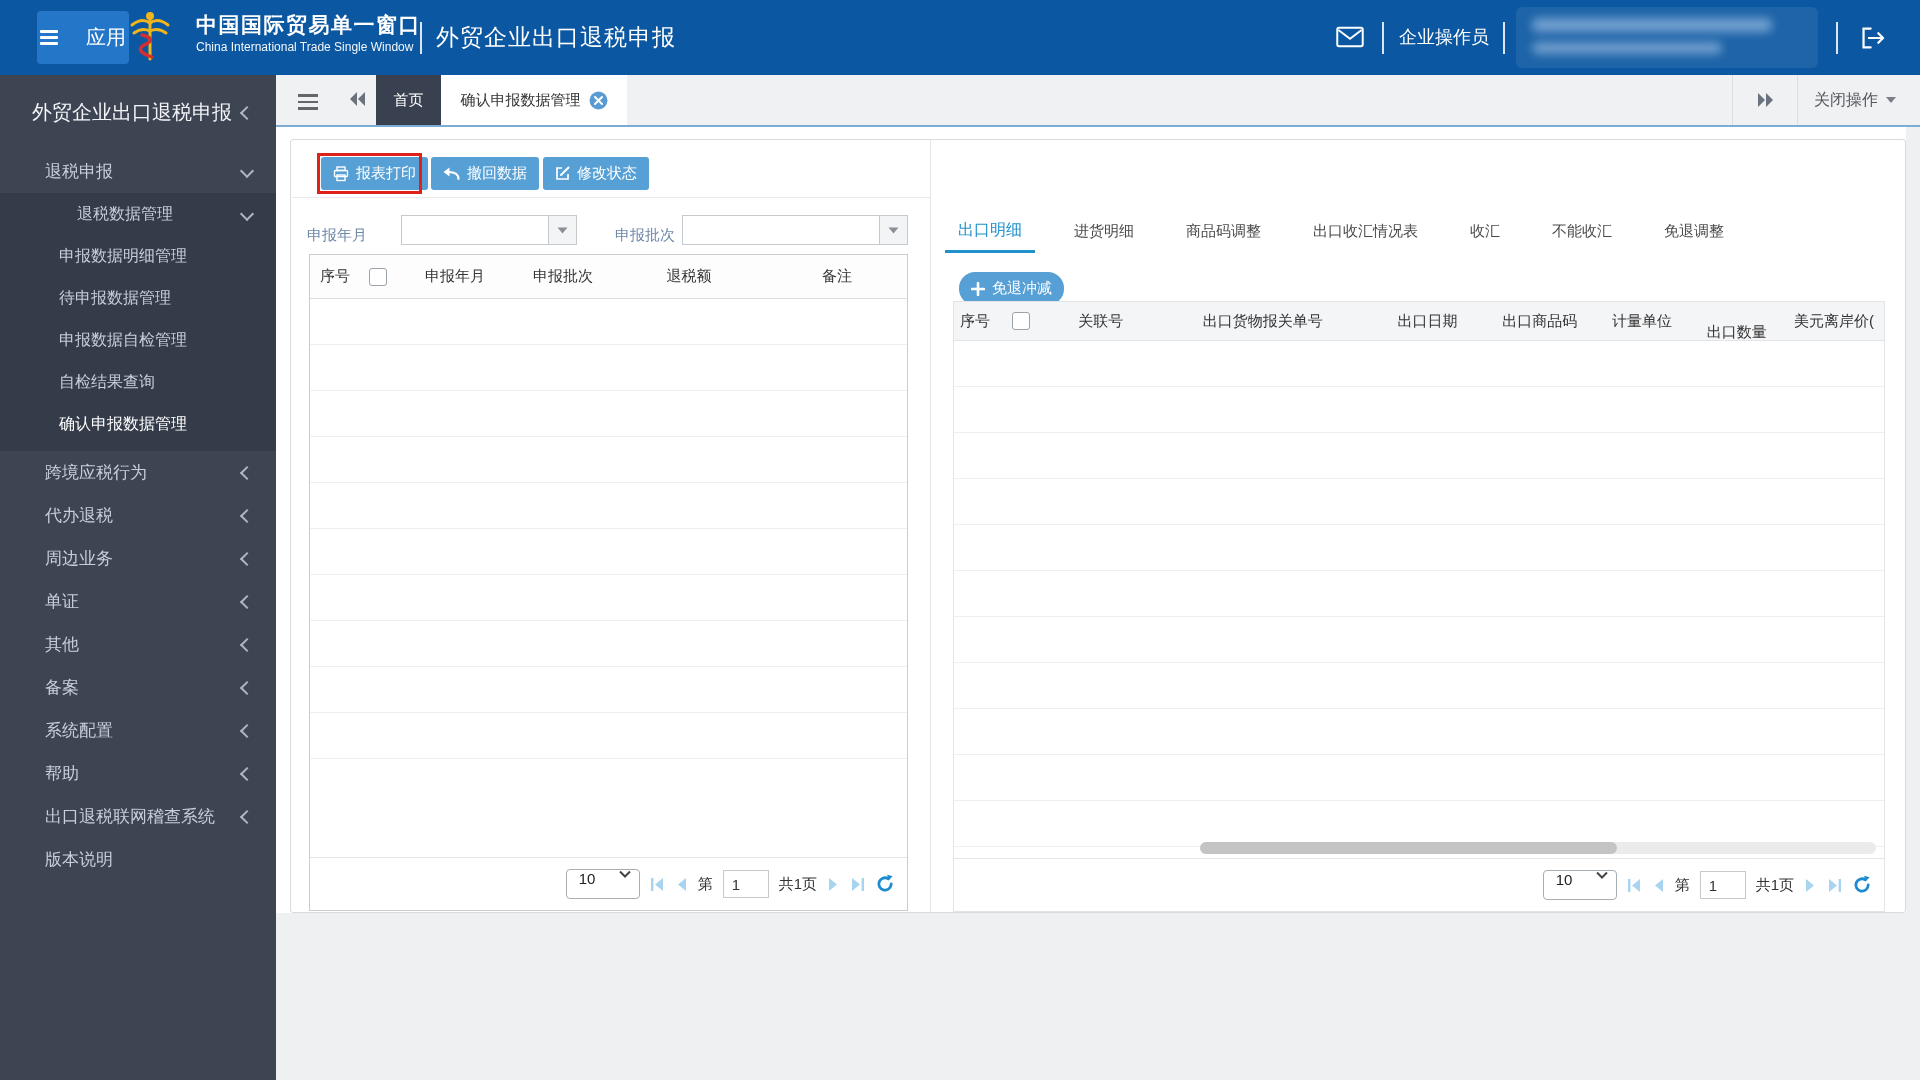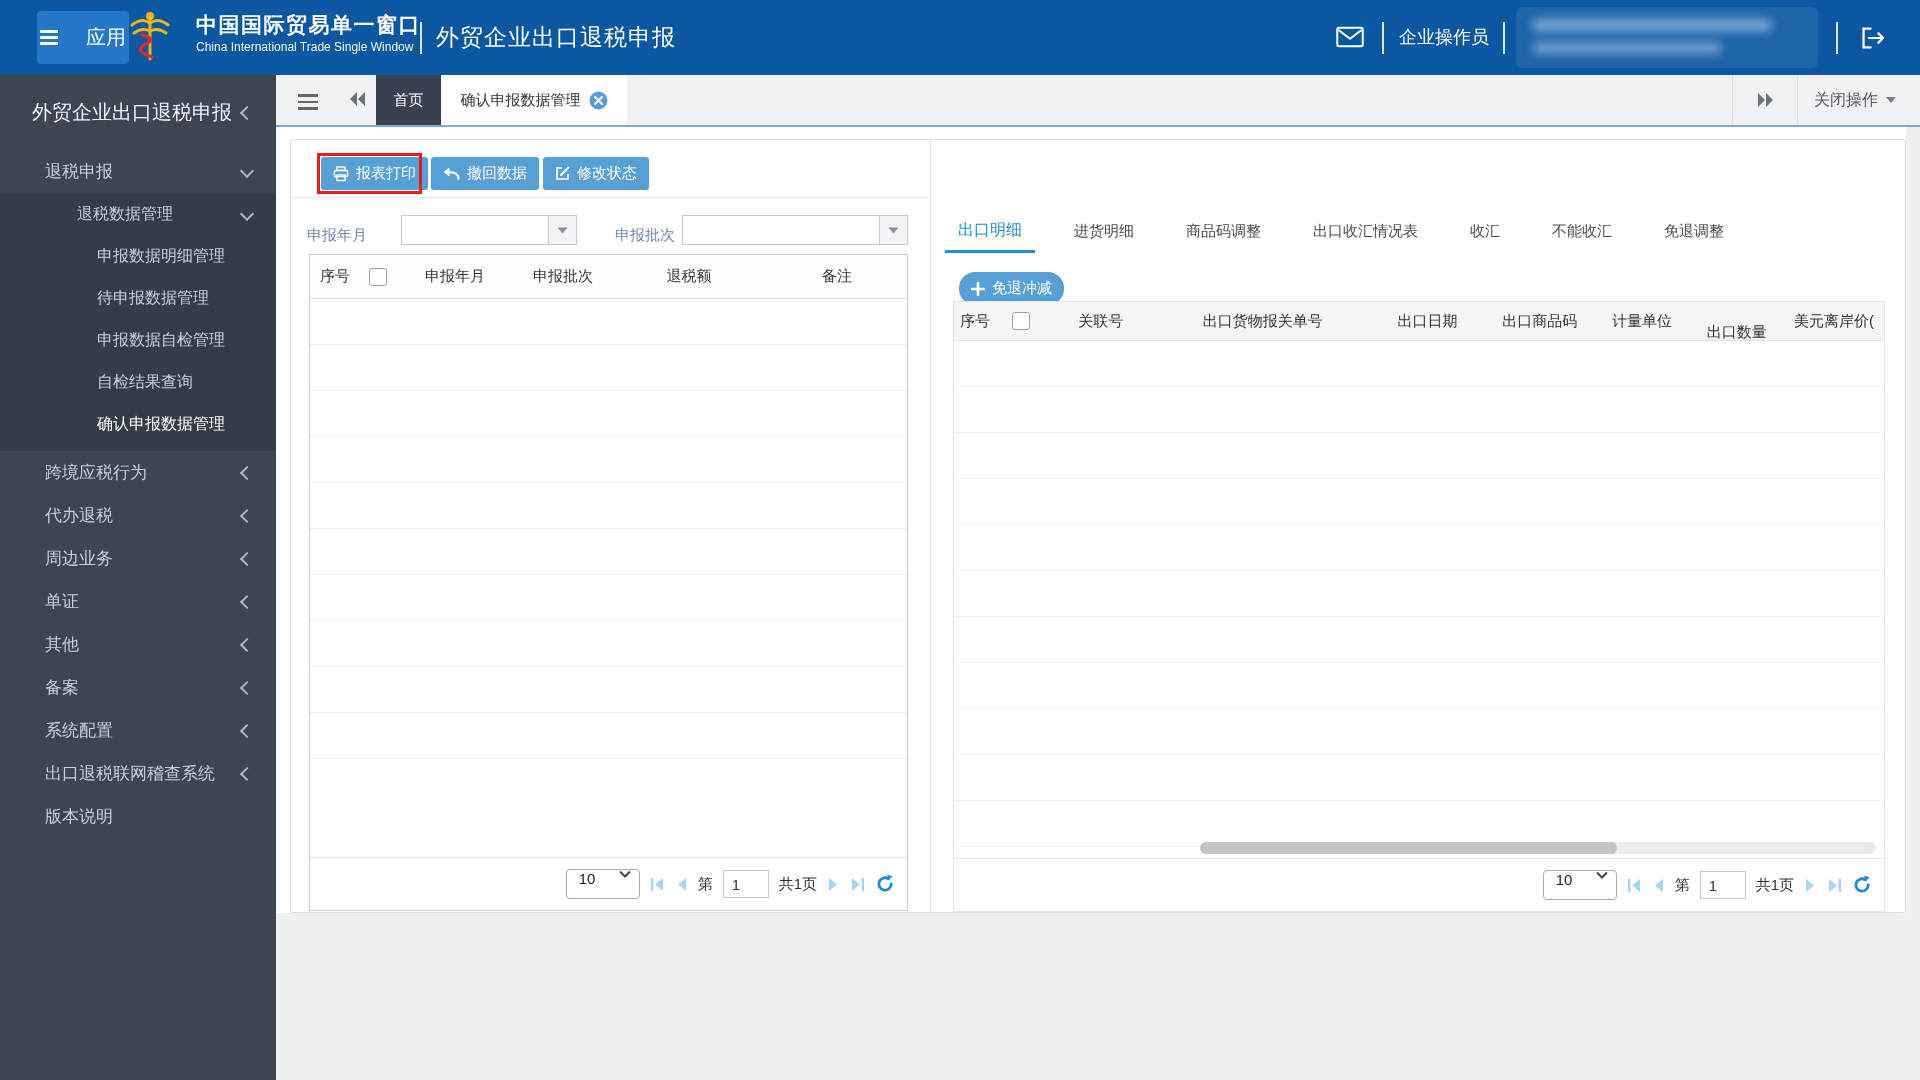--- a/index.html
+++ b/index.html
@@ -26,21 +26,21 @@
   .blurbox .b1,.blurbox .b2{position:absolute;left:16px;border-radius:6px;filter:blur(5px);}
   .blurbox .b1{top:11px;width:240px;height:14px;background:#8fb4de;opacity:.75;}
   .blurbox .b2{top:35px;width:190px;height:12px;background:#a9c6e6;opacity:.6;}
   .logout{position:absolute;left:1858px;top:25px;cursor:pointer;}
   
   .sidebar{position:absolute;left:0;top:75px;width:276px;bottom:0;background:#3d4552;}
   .s-item{position:relative;color:#c8cfda;cursor:pointer;display:flex;align-items:center;}
   .s-l0{height:75px;padding-left:32px;font-size:20px;color:#f2f4f7;}
   .s-l1{height:43px;padding-left:45px;font-size:17px;}
   .s-l2{height:42px;padding-left:77px;font-size:16px;}
-  .s-l3{height:42px;padding-left:97px;font-size:16px;}
+  .s-l3{height:42px;padding-left:59px;font-size:16px;}
   .submenu{background:#343c49;padding-bottom:6px;}
   .s-item.selected{color:#ffffff;}
   .chev{position:absolute;right:24px;width:8px;height:8px;}
   .chev.left{border-left:2px solid #aeb6c2;border-bottom:2px solid #aeb6c2;transform:rotate(45deg);}
   .chev.down{border-left:2px solid #aeb6c2;border-bottom:2px solid #aeb6c2;transform:rotate(-45deg);top:16px;}
   
   .tabbar{position:absolute;left:276px;top:75px;right:0;height:50px;background:#eff1f2;
           border-bottom:2px solid #7cabd3;padding-left:48px;}
   .tb-ham{position:absolute;left:22px;top:15px;width:20px;cursor:pointer;}
   .tb-ham i{display:block;height:2.5px;background:#666;margin:4px 0;}
@@ -210,20 +210,24 @@
     </div>
     <div class="s-item s-l1">
       <span>备案</span>
       <span class="chev left"></span>
     </div>
     <div class="s-item s-l1">
       <span>系统配置</span>
       <span class="chev left"></span>
     </div>
     <div class="s-item s-l1">
+      <span>帮助</span>
+      <span class="chev left"></span>
+    </div>
+    <div class="s-item s-l1">
       <span>出口退税联网稽查系统</span>
       <span class="chev left"></span>
     </div>
     <div class="s-item s-l1">
       <span>版本说明</span>
     </div>
   </div>
 
   <div class="tabbar">
     <div class="tb-ham">

